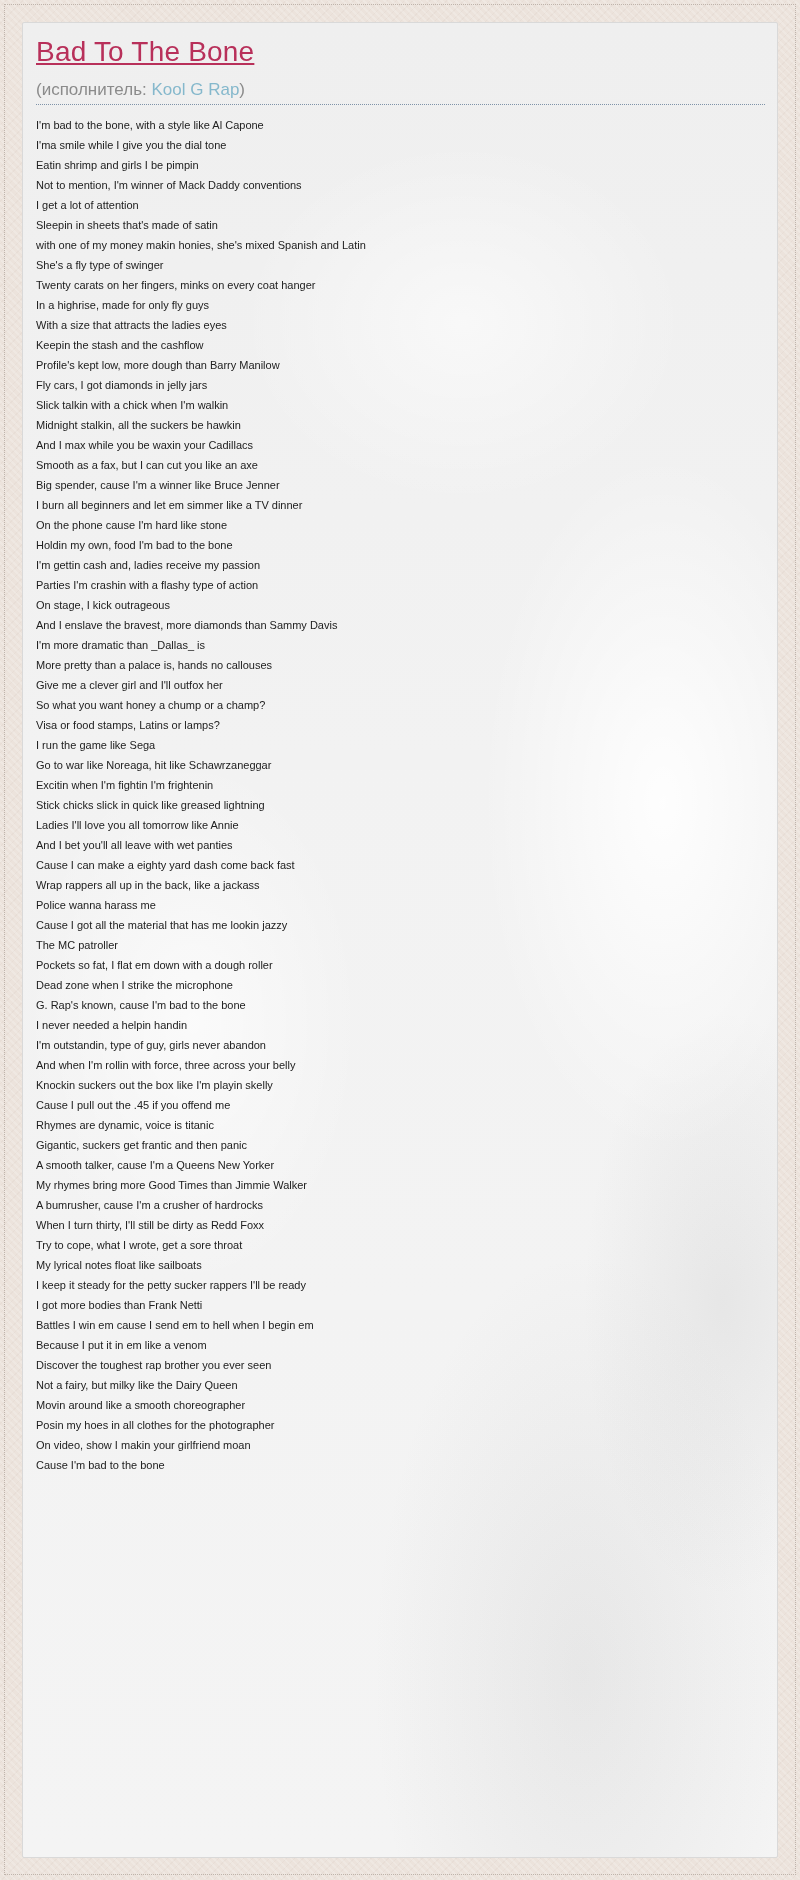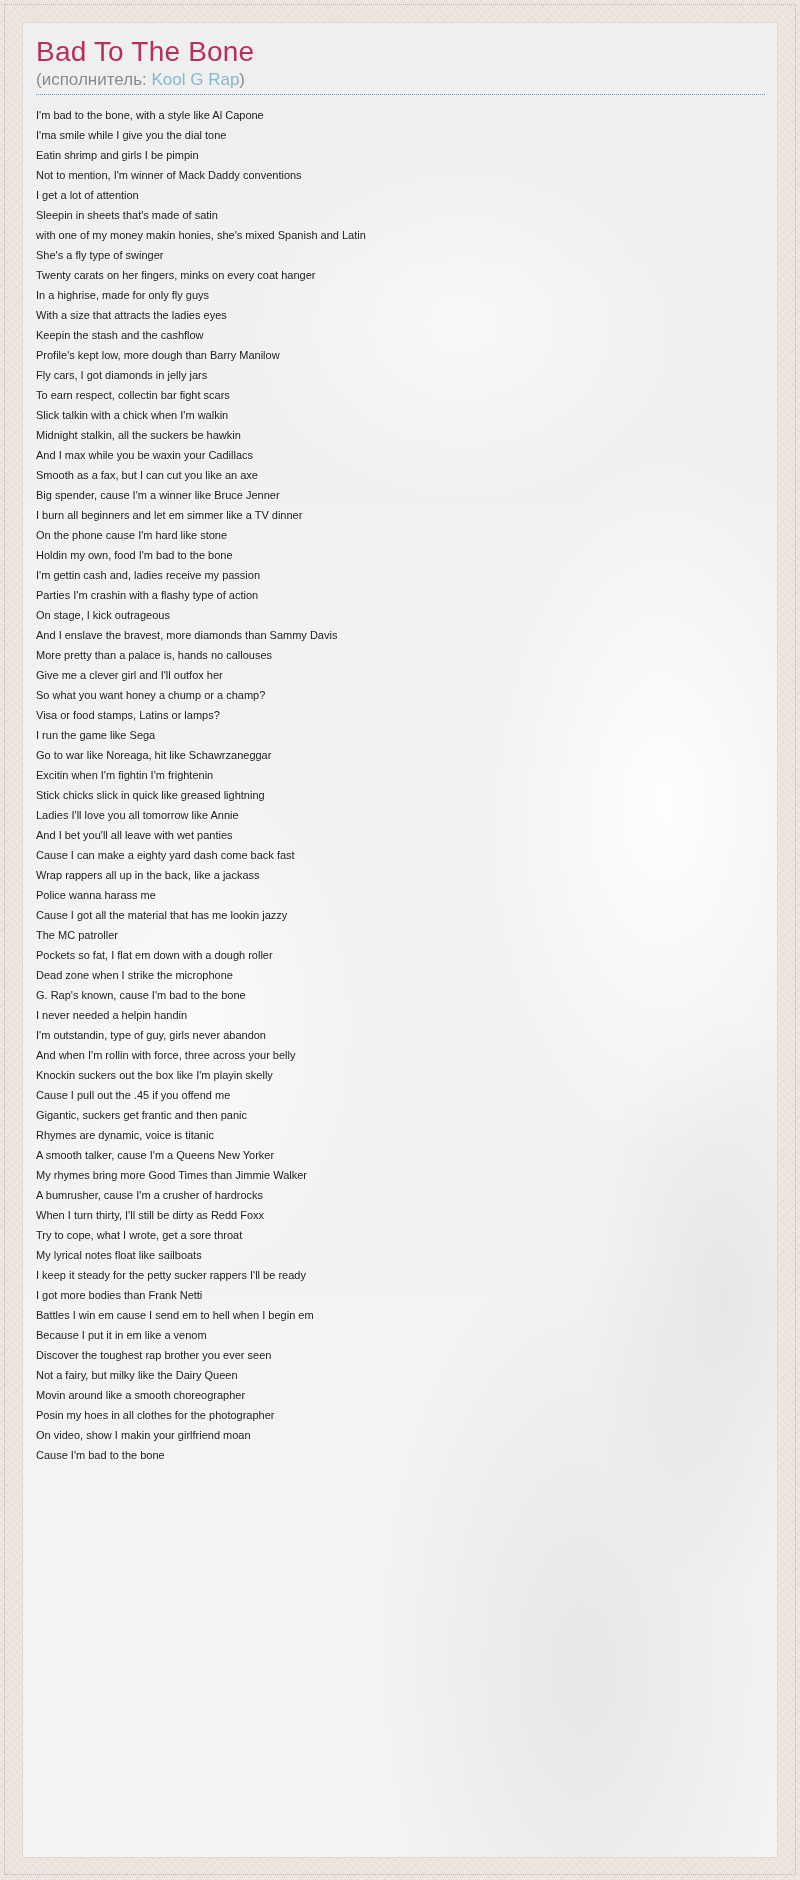--- a/index.html
+++ b/index.html
@@ -50,26 +50,27 @@
     pointer-events: none;
   }
   .card-inner { position: relative; }
   .page-title {
     font-size: 28px;
     line-height: 30px;
     font-weight: 400;
     letter-spacing: 0.2px;
     color: #b8305a;
     margin: 0;
+    text-decoration: underline;
   }
   .artist-line {
     font-size: 17px;
     line-height: 21px;
     color: #8b8b8b;
-    margin-top: 2px;
+    margin-top: 12px;
   }
   .artist-link {
     color: #85b8cc;
     text-decoration: none;
     cursor: pointer;
   }
   .header-divider {
     border: none;
     border-bottom: 1px dotted #7f93a8;
     margin: 4px 0 0 0;
@@ -107,33 +108,33 @@
         <div class="lyric-line">I get a lot of attention</div>
         <div class="lyric-line">Sleepin in sheets that's made of satin</div>
         <div class="lyric-line">with one of my money makin honies, she's mixed Spanish and Latin</div>
         <div class="lyric-line">She's a fly type of swinger</div>
         <div class="lyric-line">Twenty carats on her fingers, minks on every coat hanger</div>
         <div class="lyric-line">In a highrise, made for only fly guys</div>
         <div class="lyric-line">With a size that attracts the ladies eyes</div>
         <div class="lyric-line">Keepin the stash and the cashflow</div>
         <div class="lyric-line">Profile's kept low, more dough than Barry Manilow</div>
         <div class="lyric-line">Fly cars, I got diamonds in jelly jars</div>
-        <div class="lyric-line">To earn respect, collectin bar fight scars</div>
         <div class="lyric-line">Slick talkin with a chick when I'm walkin</div>
         <div class="lyric-line">Midnight stalkin, all the suckers be hawkin</div>
         <div class="lyric-line">And I max while you be waxin your Cadillacs</div>
         <div class="lyric-line">Smooth as a fax, but I can cut you like an axe</div>
         <div class="lyric-line">Big spender, cause I'm a winner like Bruce Jenner</div>
         <div class="lyric-line">I burn all beginners and let em simmer like a TV dinner</div>
         <div class="lyric-line">On the phone cause I'm hard like stone</div>
         <div class="lyric-line">Holdin my own, food I'm bad to the bone</div>
         <div class="lyric-line">I'm gettin cash and, ladies receive my passion</div>
         <div class="lyric-line">Parties I'm crashin with a flashy type of action</div>
         <div class="lyric-line">On stage, I kick outrageous</div>
         <div class="lyric-line">And I enslave the bravest, more diamonds than Sammy Davis</div>
+        <div class="lyric-line">I'm more dramatic than _Dallas_ is</div>
         <div class="lyric-line">More pretty than a palace is, hands no callouses</div>
         <div class="lyric-line">Give me a clever girl and I'll outfox her</div>
         <div class="lyric-line">So what you want honey a chump or a champ?</div>
         <div class="lyric-line">Visa or food stamps, Latins or lamps?</div>
         <div class="lyric-line">I run the game like Sega</div>
         <div class="lyric-line">Go to war like Noreaga, hit like Schawrzaneggar</div>
         <div class="lyric-line">Excitin when I'm fightin I'm frightenin</div>
         <div class="lyric-line">Stick chicks slick in quick like greased lightning</div>
         <div class="lyric-line">Ladies I'll love you all tomorrow like Annie</div>
         <div class="lyric-line">And I bet you'll all leave with wet panties</div>
@@ -143,22 +144,22 @@
         <div class="lyric-line">Cause I got all the material that has me lookin jazzy</div>
         <div class="lyric-line">The MC patroller</div>
         <div class="lyric-line">Pockets so fat, I flat em down with a dough roller</div>
         <div class="lyric-line">Dead zone when I strike the microphone</div>
         <div class="lyric-line">G. Rap's known, cause I'm bad to the bone</div>
         <div class="lyric-line">I never needed a helpin handin</div>
         <div class="lyric-line">I'm outstandin, type of guy, girls never abandon</div>
         <div class="lyric-line">And when I'm rollin with force, three across your belly</div>
         <div class="lyric-line">Knockin suckers out the box like I'm playin skelly</div>
         <div class="lyric-line">Cause I pull out the .45 if you offend me</div>
+        <div class="lyric-line">Rhymes are dynamic, voice is titanic</div>
         <div class="lyric-line">Gigantic, suckers get frantic and then panic</div>
-        <div class="lyric-line">Rhymes are dynamic, voice is titanic</div>
         <div class="lyric-line">A smooth talker, cause I'm a Queens New Yorker</div>
         <div class="lyric-line">My rhymes bring more Good Times than Jimmie Walker</div>
         <div class="lyric-line">A bumrusher, cause I'm a crusher of hardrocks</div>
         <div class="lyric-line">When I turn thirty, I'll still be dirty as Redd Foxx</div>
         <div class="lyric-line">Try to cope, what I wrote, get a sore throat</div>
         <div class="lyric-line">My lyrical notes float like sailboats</div>
         <div class="lyric-line">I keep it steady for the petty sucker rappers I'll be ready</div>
         <div class="lyric-line">I got more bodies than Frank Netti</div>
         <div class="lyric-line">Battles I win em cause I send em to hell when I begin em</div>
         <div class="lyric-line">Because I put it in em like a venom</div>

